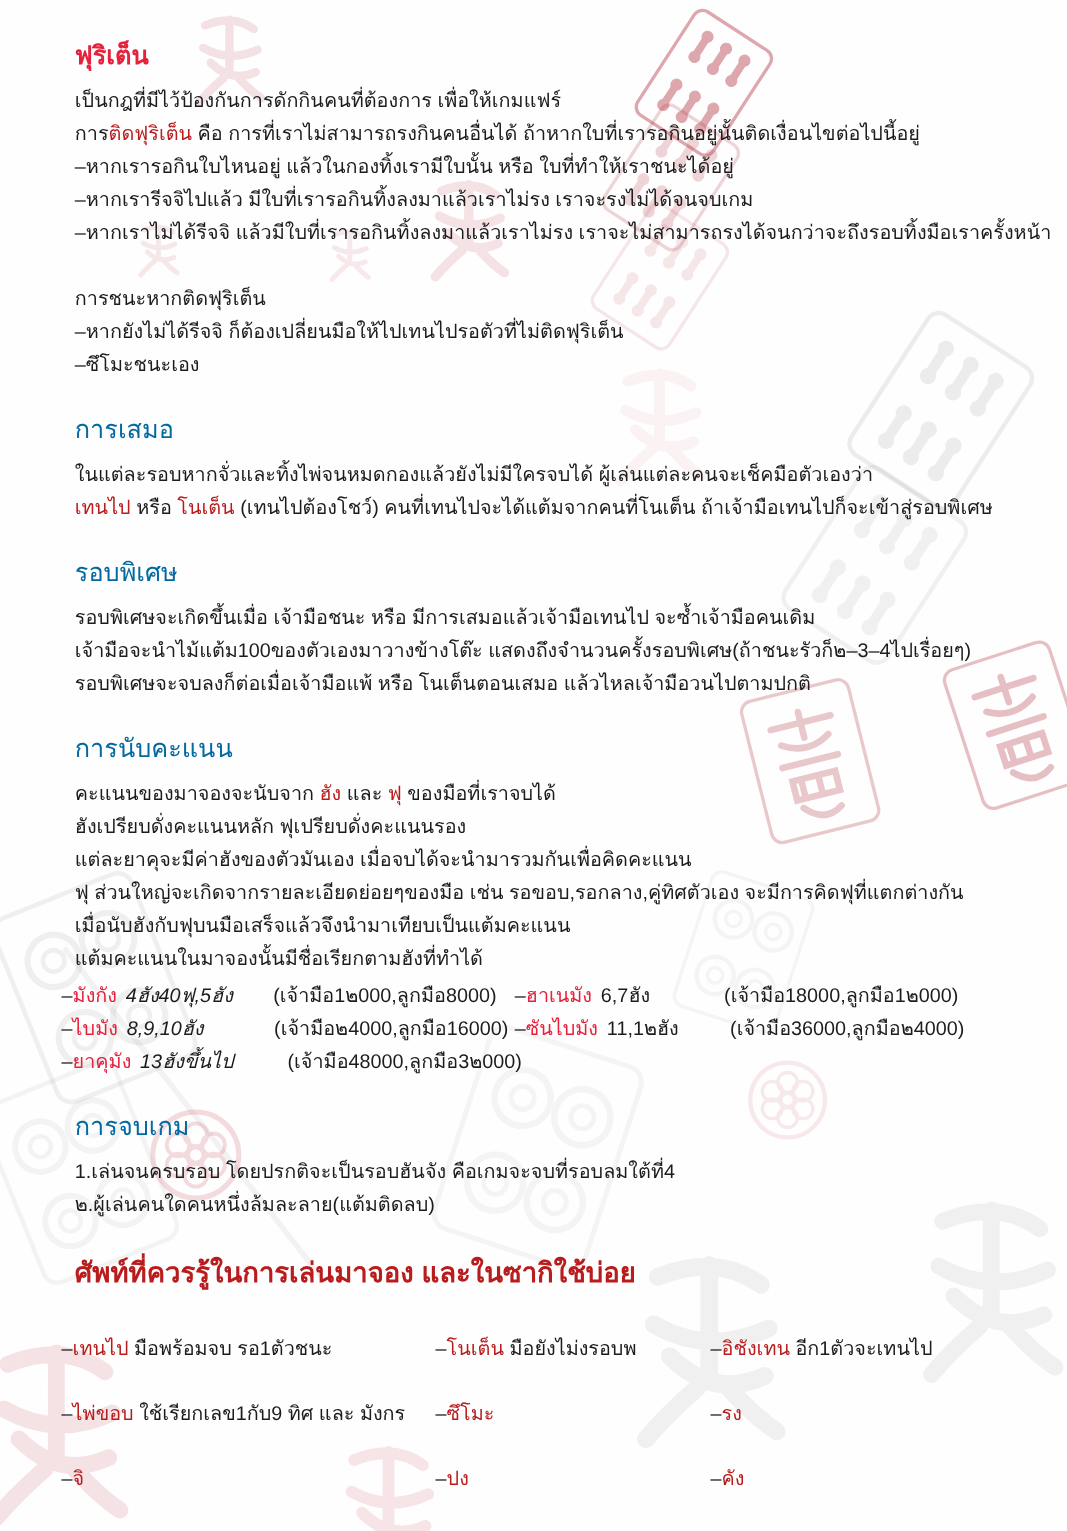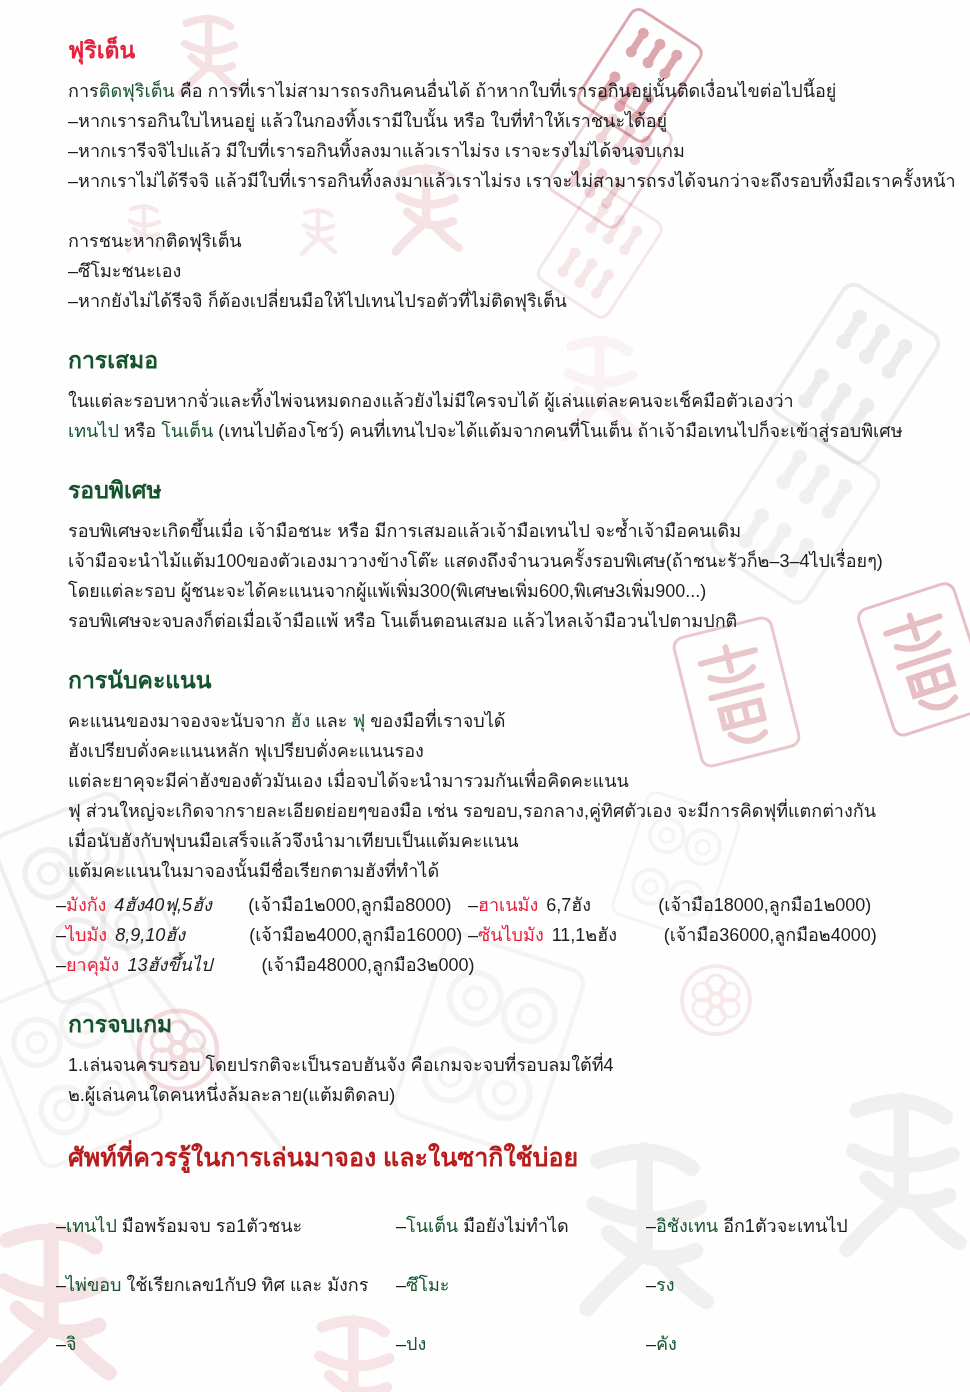--- a/index.html
+++ b/index.html
@@ -13,24 +13,24 @@
   }
   .watermark{
     position:absolute;left:0;top:0;width:970px;height:1392px;
     pointer-events:none;z-index:0;
   }
   .content{
     position:relative;z-index:1;
     padding:36px 40px 0 68px;
   }
   .h1{font-size:23px;font-weight:bold;color:#e6213c;margin:0 0 12px 0;line-height:28px;}
-  .h2{font-size:23px;font-weight:bold;color:#14532d;margin:30px 0 12px 0;line-height:28px;}
+  .h2{font-size:23px;font-weight:normal;color:#0369a1;margin:30px 0 12px 0;line-height:28px;}
   .h2-big{font-size:25px;font-weight:bold;color:#b91c1c;margin:32px 0 10px 0;line-height:30px;}
   .line{font-size:18px;line-height:30px;white-space:nowrap;}
-  .red{color:#14532d;}
+  .red{color:#b91c1c;}
   .gap{height:30px;}
   .score-cols{display:flex;margin-top:4px;}
   .score-col-left{width:412px;flex:none;}
   .score-col-right{flex:1;}
   .srow{font-size:18px;line-height:30px;white-space:nowrap;margin-left:-12px;}
   .sname{color:#e6213c;margin-right:8px;}
   .scond{display:inline-block;min-width:134px;font-style:italic;}
   .scond-r{display:inline-block;min-width:112px;}
   .glossary-grid{
     display:grid;
@@ -163,37 +163,37 @@
         <use href="#brush-char"></use>
       </g>
     <g transform="translate(560,340) scale(1.1)" stroke="#d98a94" opacity="0.10">
         <use href="#brush-char"></use>
       </g>
   </svg>
 
   <div class="content">
 
     <div class="h1">ฟุริเต็น</div>
+    <div class="line">เป็นกฎที่มีไว้ป้องกันการดักกินคนที่ต้องการ เพื่อให้เกมแฟร์</div>
     <div class="line"><span>การ</span><span class="red">ติดฟุริเต็น</span><span> คือ การที่เราไม่สามารถรงกินคนอื่นได้ ถ้าหากใบที่เรารอกินอยู่นั้นติดเงื่อนไขต่อไปนี้อยู่</span></div>
     <div class="line">–หากเรารอกินใบไหนอยู่ แล้วในกองทิ้งเรามีใบนั้น หรือ ใบที่ทำให้เราชนะได้อยู่</div>
     <div class="line">–หากเรารีจจิไปแล้ว มีใบที่เรารอกินทิ้งลงมาแล้วเราไม่รง เราจะรงไม่ได้จนจบเกม</div>
     <div class="line">–หากเราไม่ได้รีจจิ แล้วมีใบที่เรารอกินทิ้งลงมาแล้วเราไม่รง เราจะไม่สามารถรงได้จนกว่าจะถึงรอบทิ้งมือเราครั้งหน้า</div>
     <div class="gap"></div>
     <div class="line">การชนะหากติดฟุริเต็น</div>
+    <div class="line">–หากยังไม่ได้รีจจิ ก็ต้องเปลี่ยนมือให้ไปเทนไปรอตัวที่ไม่ติดฟุริเต็น</div>
     <div class="line">–ซึโมะชนะเอง</div>
-    <div class="line">–หากยังไม่ได้รีจจิ ก็ต้องเปลี่ยนมือให้ไปเทนไปรอตัวที่ไม่ติดฟุริเต็น</div>
 
     <div class="h2">การเสมอ</div>
     <div class="line">ในแต่ละรอบหากจั่วและทิ้งไพ่จนหมดกองแล้วยังไม่มีใครจบได้ ผู้เล่นแต่ละคนจะเช็คมือตัวเองว่า</div>
     <div class="line"><span class="red">เทนไป</span><span> หรือ </span><span class="red">โนเต็น</span><span> (เทนไปต้องโชว์) คนที่เทนไปจะได้แต้มจากคนที่โนเต็น ถ้าเจ้ามือเทนไปก็จะเข้าสู่รอบพิเศษ</span></div>
 
     <div class="h2">รอบพิเศษ</div>
     <div class="line">รอบพิเศษจะเกิดขึ้นเมื่อ เจ้ามือชนะ หรือ มีการเสมอแล้วเจ้ามือเทนไป จะซ้ำเจ้ามือคนเดิม</div>
     <div class="line">เจ้ามือจะนำไม้แต้ม100ของตัวเองมาวางข้างโต๊ะ แสดงถึงจำนวนครั้งรอบพิเศษ(ถ้าชนะรัวก็๒–3–4ไปเรื่อยๆ)</div>
-    <div class="line">โดยแต่ละรอบ ผู้ชนะจะได้คะแนนจากผู้แพ้เพิ่ม300(พิเศษ๒เพิ่ม600,พิเศษ3เพิ่ม900...)</div>
     <div class="line">รอบพิเศษจะจบลงก็ต่อเมื่อเจ้ามือแพ้ หรือ โนเต็นตอนเสมอ แล้วไหลเจ้ามือวนไปตามปกติ</div>
 
     <div class="h2">การนับคะแนน</div>
     <div class="line"><span>คะแนนของมาจองจะนับจาก </span><span class="red">ฮัง</span><span> และ </span><span class="red">ฟุ</span><span> ของมือที่เราจบได้</span></div>
     <div class="line">ฮังเปรียบดั่งคะแนนหลัก ฟุเปรียบดั่งคะแนนรอง</div>
     <div class="line">แต่ละยาคุจะมีค่าฮังของตัวมันเอง เมื่อจบได้จะนำมารวมกันเพื่อคิดคะแนน</div>
     <div class="line">ฟุ ส่วนใหญ่จะเกิดจากรายละเอียดย่อยๆของมือ เช่น รอขอบ,รอกลาง,คู่ทิศตัวเอง จะมีการคิดฟุที่แตกต่างกัน</div>
     <div class="line">เมื่อนับฮังกับฟุบนมือเสร็จแล้วจึงนำมาเทียบเป็นแต้มคะแนน</div>
     <div class="line">แต้มคะแนนในมาจองนั้นมีชื่อเรียกตามฮังที่ทำได้</div>
 
@@ -210,21 +210,21 @@
     </div>
 
     <div class="h2">การจบเกม</div>
     <div class="line">1.เล่นจนครบรอบ โดยปรกติจะเป็นรอบฮันจัง คือเกมจะจบที่รอบลมใต้ที่4</div>
     <div class="line">๒.ผู้เล่นคนใดคนหนึ่งล้มละลาย(แต้มติดลบ)</div>
 
     <div class="h2-big">ศัพท์ที่ควรรู้ในการเล่นมาจอง และในซากิใช้บ่อย</div>
     <div class="glossary-grid">
 
       <div class="gcell"><span>–</span><span class="red">เทนไป</span><span> มือพร้อมจบ รอ1ตัวชนะ</span></div>
-      <div class="gcell"><span>–</span><span class="red">โนเต็น</span><span> มือยังไม่ทำได</span></div>
+      <div class="gcell"><span>–</span><span class="red">โนเต็น</span><span> มือยังไม่งรอบพ</span></div>
       <div class="gcell"><span>–</span><span class="red">อิชังเทน</span><span> อีก1ตัวจะเทนไป</span></div>
 
       <div class="gcell"><span>–</span><span class="red">ไพ่ขอบ</span><span> ใช้เรียกเลข1กับ9 ทิศ และ มังกร</span></div>
       <div class="gcell"><span>–</span><span class="red">ซึโมะ</span><span></span></div>
       <div class="gcell"><span>–</span><span class="red">รง</span><span></span></div>
 
       <div class="gcell"><span>–</span><span class="red">จิ</span><span></span></div>
       <div class="gcell"><span>–</span><span class="red">ปง</span><span></span></div>
       <div class="gcell"><span>–</span><span class="red">คัง</span><span></span></div>
 

